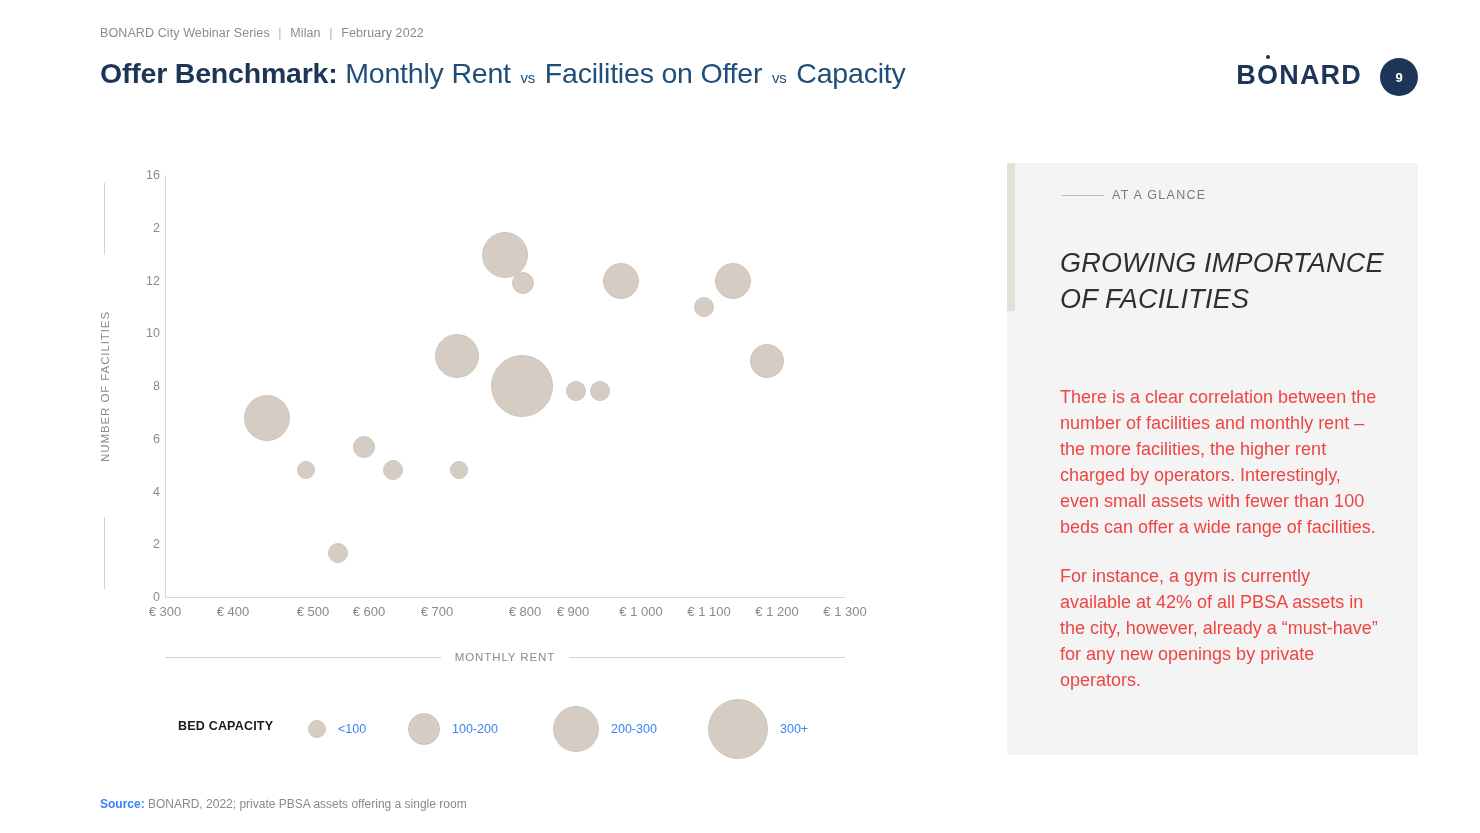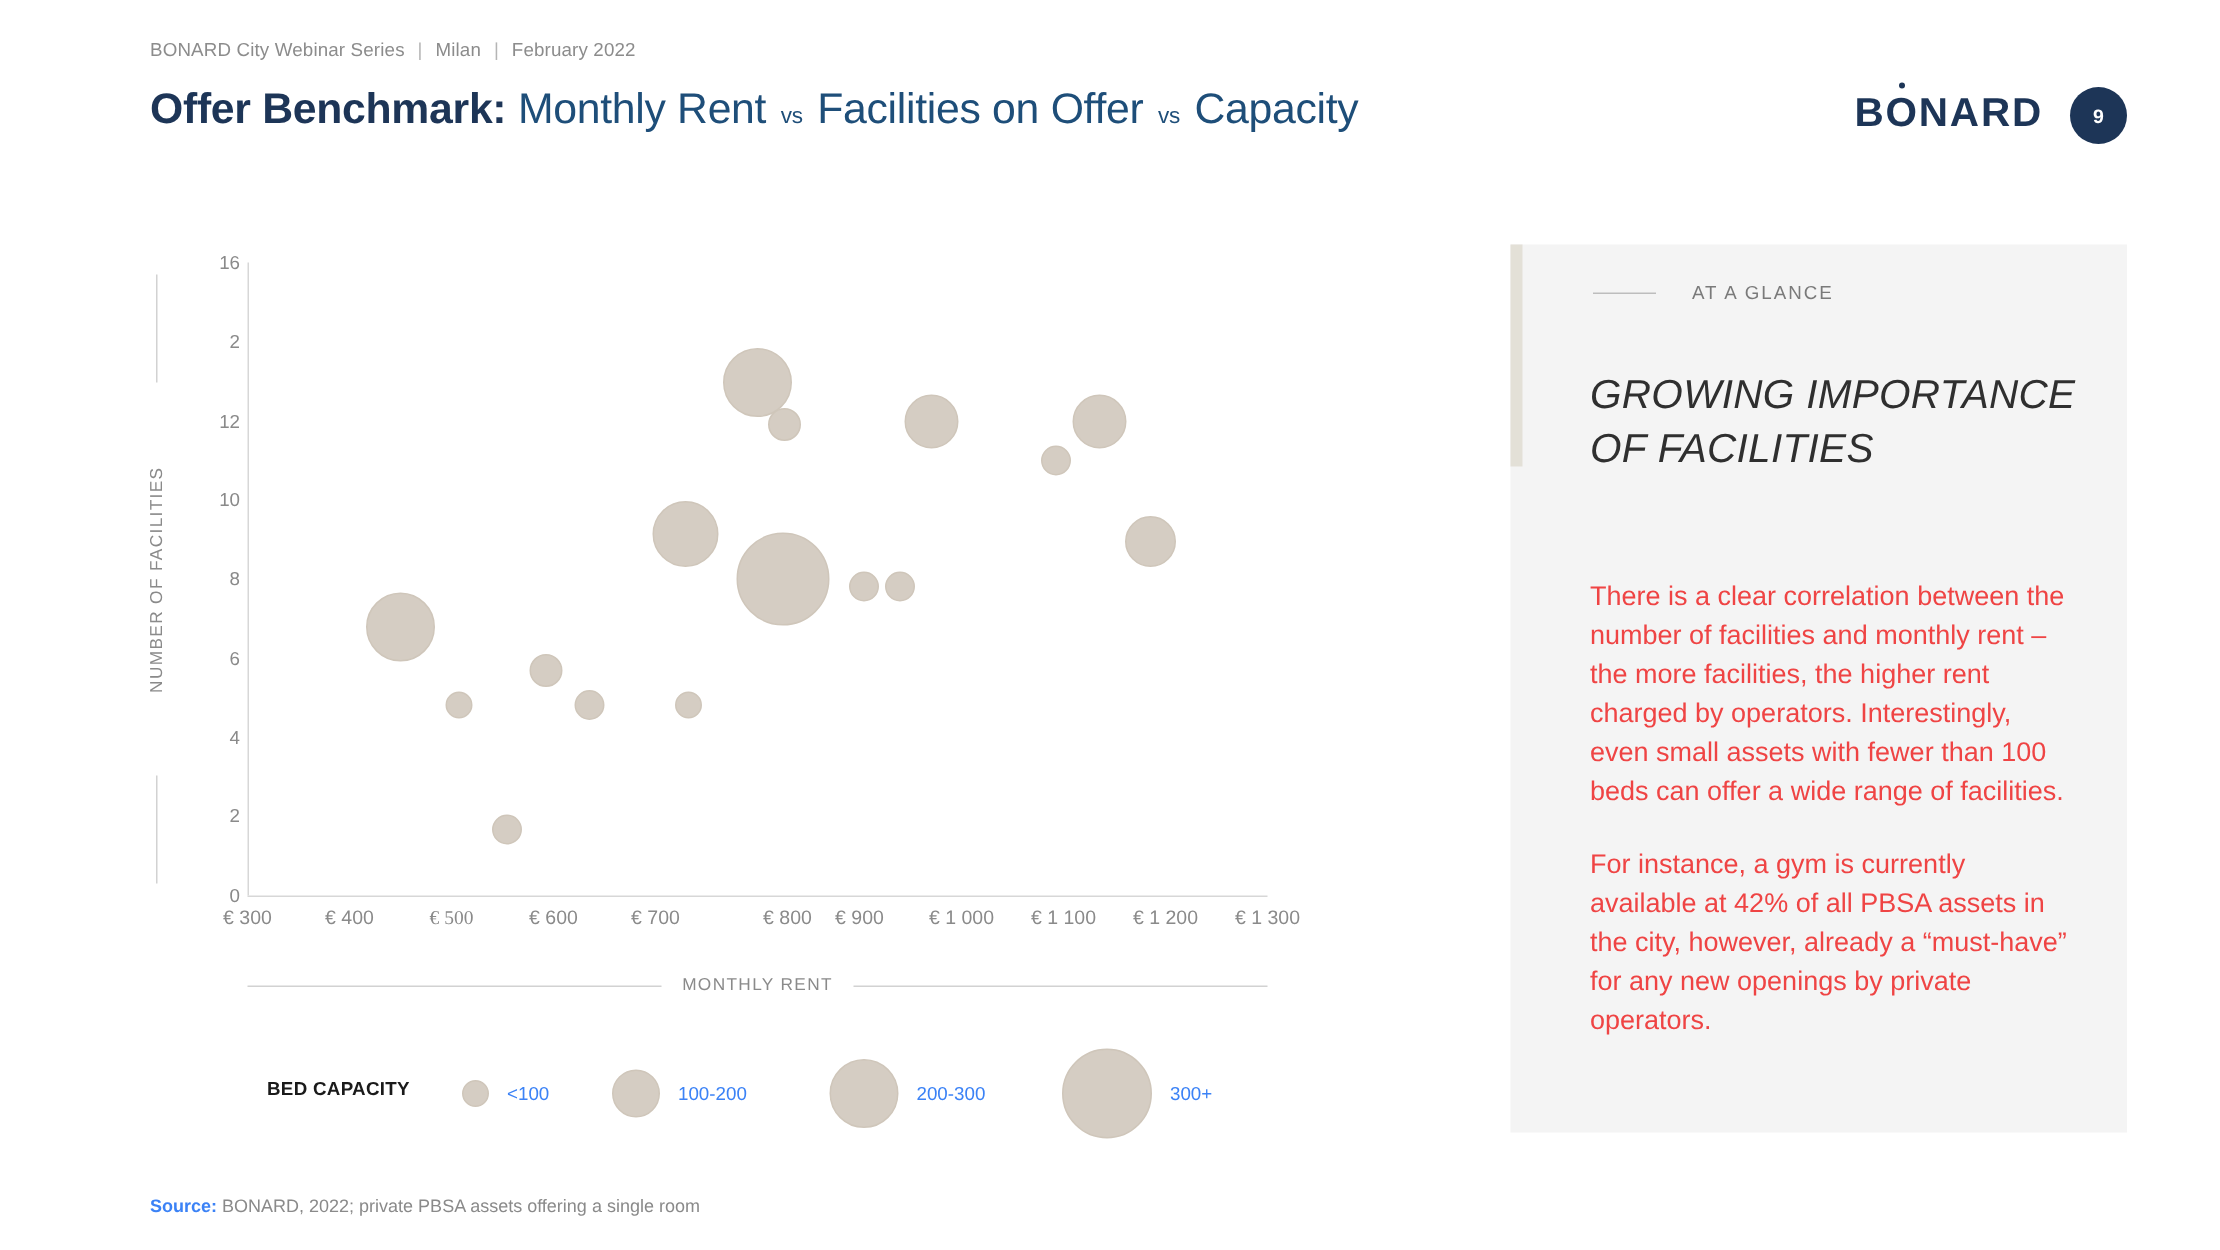--- a/index.html
+++ b/index.html
@@ -99,21 +99,21 @@
     position:absolute;left:100px;top:797px;font-size:12px;color:#8a8a8a;white-space:nowrap;
   }
   .source b{color:#3b82f6;font-weight:bold;}
 
   
   .panel{
     position:absolute;left:1007px;top:163px;width:411px;height:592px;
     background:#f4f4f4;
   }
   .panel-accent{position:absolute;left:1007px;top:163px;width:8px;height:148px;background:#e3e0d7;}
-  .glance{position:absolute;left:1062px;top:188px;display:flex;align-items:center;gap:24px;}
+  .glance{position:absolute;left:1062px;top:188px;display:flex;align-items:center;gap:8px;}
   .glance-line{width:42px;height:1px;background:#bdbdbd;}
   .glance-text{font-size:12.5px;letter-spacing:1.3px;color:#7a7a7a;white-space:nowrap;}
   .panel-heading{
     position:absolute;left:1060px;top:246px;width:340px;
     font-size:27px;font-style:italic;font-weight:300;color:#2f2f2f;
     line-height:1.32;letter-spacing:.2px;
   }
   .panel-body{position:absolute;left:1060px;top:385px;width:320px;}
   .panel-body p{
     margin:0 0 24px 0;font-size:18px;line-height:1.44;color:#ef4444;
@@ -156,21 +156,21 @@
         <div class="ytick" style="top: 263.75px;">6</div>
         <div class="ytick" style="top: 211px;">8</div>
         <div class="ytick" style="top: 158.25px;">10</div>
         <div class="ytick" style="top: 105.5px;">12</div>
         <div class="ytick" style="top: 52.75px;">2</div>
         <div class="ytick" style="top: 0px;">16</div>
       </div>
     <div id="xticks">
         <div class="xtick" style="left: 165px;">€ 300</div>
         <div class="xtick" style="left: 233px;">€ 400</div>
-        <div class="xtick" style="left: 301px; font-family: Liberation Serif, serif;">€ 500</div>
+        <div class="xtick" style="left: 313px;">€ 500</div>
         <div class="xtick" style="left: 369px;">€ 600</div>
         <div class="xtick" style="left: 437px;">€ 700</div>
         <div class="xtick" style="left: 505px; margin-left: 20px;">€ 800</div>
         <div class="xtick" style="left: 573px;">€ 900</div>
         <div class="xtick" style="left: 641px;">€ 1 000</div>
         <div class="xtick" style="left: 709px;">€ 1 100</div>
         <div class="xtick" style="left: 777px;">€ 1 200</div>
         <div class="xtick" style="left: 845px;">€ 1 300</div>
       </div>
     <div class="plot" id="plot">

